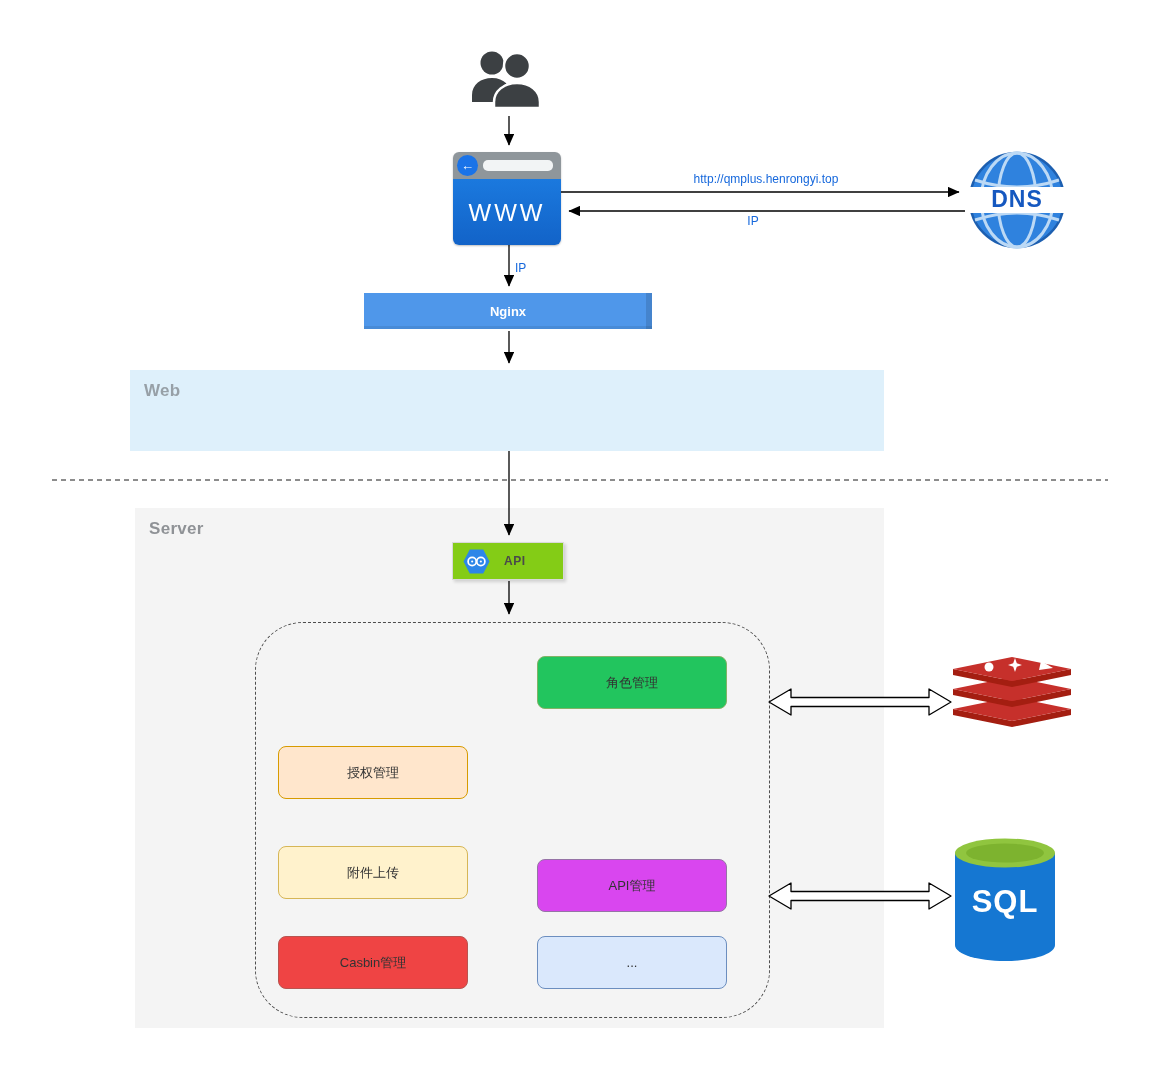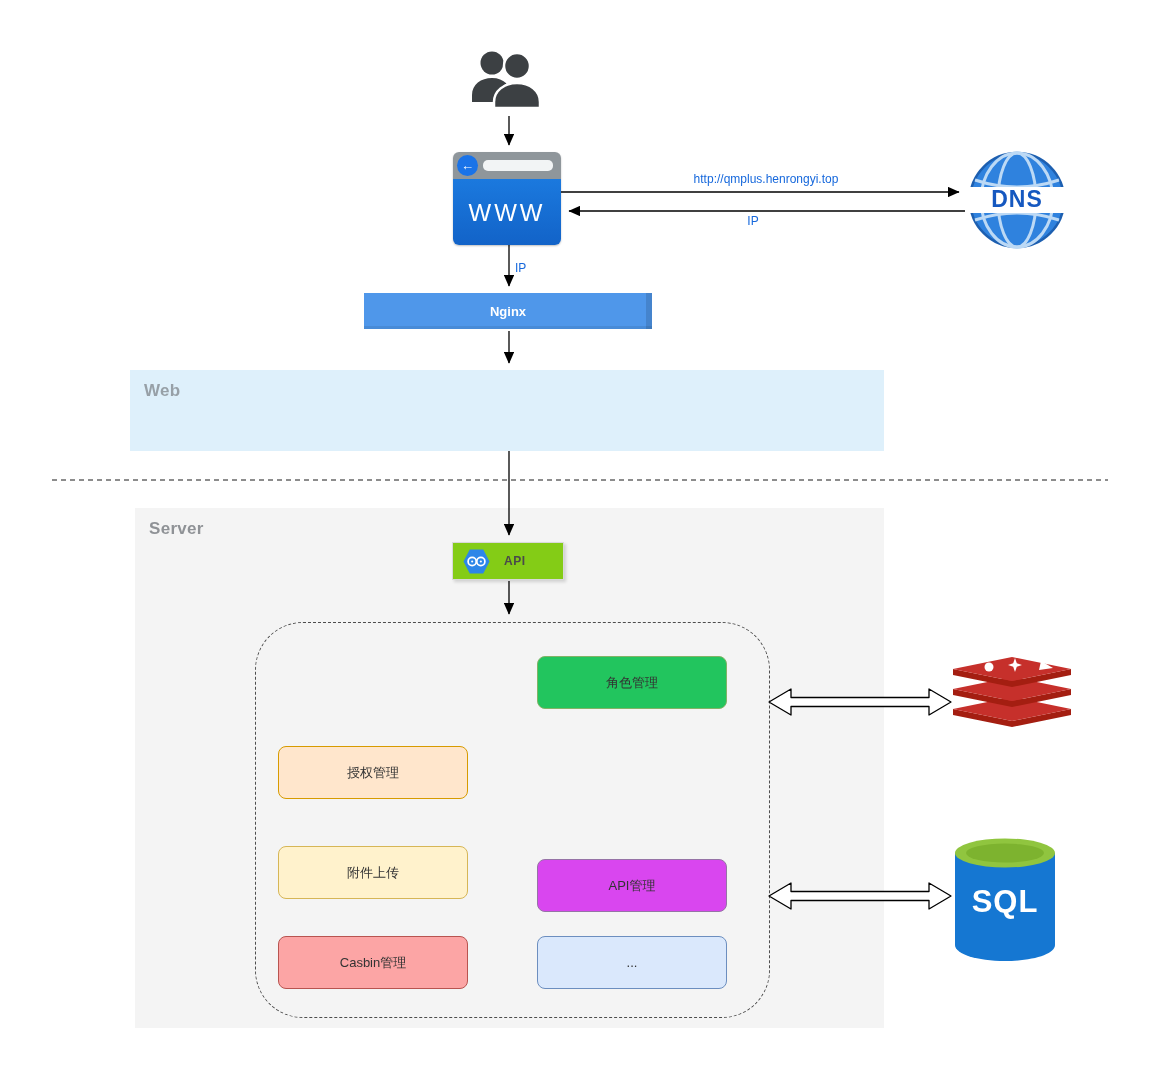--- a/index.html
+++ b/index.html
@@ -123,21 +123,21 @@
     <span class="api-label">API</span>
   </div>
 
   <div id="module-container" class="abs">
     <div class="module" style="left: 22px; top: 123px; background: rgb(255, 230, 204); border-color: rgb(215, 155, 0);">
         <span>授权管理</span>
       </div>
     <div class="module" style="left: 22px; top: 223px; background: rgb(255, 242, 204); border-color: rgb(214, 182, 86);">
         <span>附件上传</span>
       </div>
-    <div class="module" style="left: 22px; top: 313px; background: #fca5a5; border-color: rgb(184, 84, 80);">
+    <div class="module" style="left: 22px; top: 313px; background: #ef4444; border-color: rgb(184, 84, 80);">
         <span>Casbin管理</span>
       </div>
     <div class="module" style="left: 281px; top: 33px; background: #22c55e; border-color: rgb(130, 179, 102);">
         <span>角色管理</span>
       </div>
     <div class="module" style="left: 281px; top: 236px; background: #d946ef; border-color: rgb(150, 115, 166);">
         <span>API管理</span>
       </div>
     <div class="module" style="left: 281px; top: 313px; background: rgb(218, 232, 252); border-color: rgb(108, 142, 191);">
         <span>...</span>

